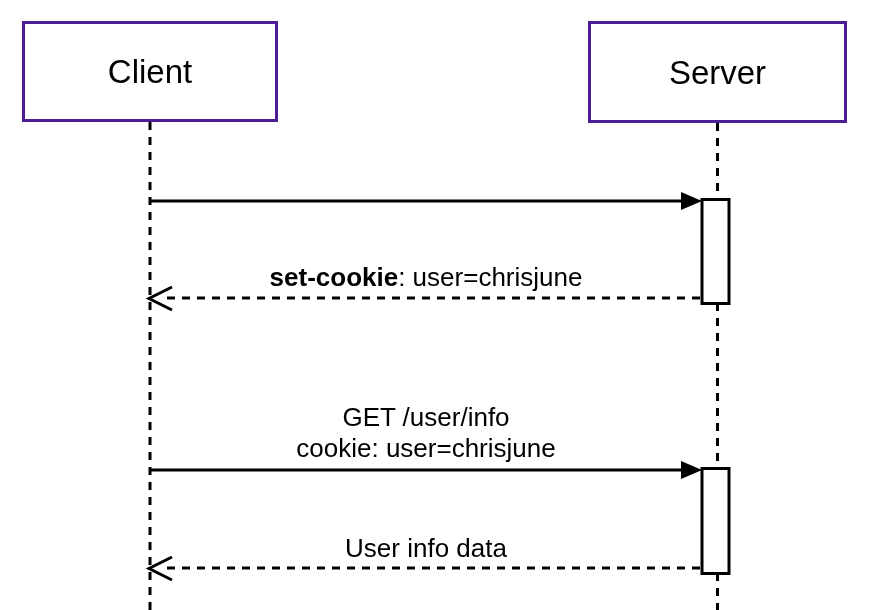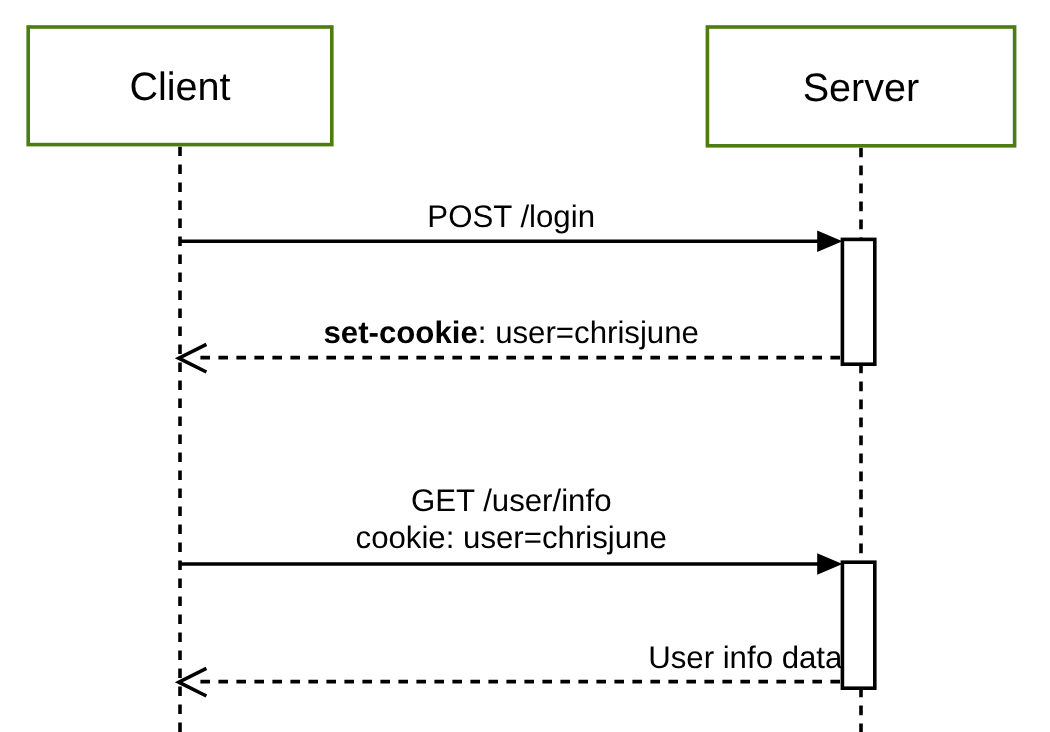--- a/index.html
+++ b/index.html
@@ -12,42 +12,42 @@
   .canvas {
     position: relative;
     width: 875px; height: 610px;
     background: #ffffff;
     overflow: hidden;
   }
   .lines-layer { position: absolute; left: 0; top: 0; }
   .actor-box {
     position: absolute;
     box-sizing: border-box;
-    border: 3px solid #4d7c0f;
+    border: 3px solid #4c1d95;
     background: #ffffff;
     display: flex; align-items: center; justify-content: center;
     font-size: 33px;
     line-height: 1;
     color: #000000;
   }
   .actor-client { left: 22px; top: 21px; width: 256px; height: 101px; }
   .actor-server { left: 588px; top: 21px; width: 259px; height: 102px; }
   .msg-label {
     position: absolute;
     left: 150px; width: 552px;
     text-align: center;
     font-size: 26px;
     line-height: 31px;
     white-space: nowrap;
     color: #000000;
   }
   .label-msg1 { top: 165px; }
   .label-msg2 { top: 262px; }
   .label-msg3 { top: 402px; }
-  .label-msg4 { top: 533px; text-align: right; }
+  .label-msg4 { top: 533px; }
   .bold { font-weight: bold; }
 </style>
 </head>
 <body>
 
 <div class="canvas">
 
   <svg class="lines-layer" width="875" height="610" viewBox="0 0 875 610">
 
     <line x1="150" y1="122" x2="150" y2="610" stroke-width="3" stroke-dasharray="8 7" stroke="#000000"></line>
@@ -70,21 +70,20 @@
     <polyline points="172,557 149,568.5 172,580" fill="none" stroke-width="3" stroke="#000000"></polyline>
   </svg>
 
   <div class="actor-box actor-client">
     <span>Client</span>
   </div>
   <div class="actor-box actor-server">
     <span>Server</span>
   </div>
 
-  <div class="msg-label label-msg1">POST /login</div>
 
   <div class="msg-label label-msg3">
     <div>GET /user/info</div>
     <div>cookie: user=chrisjune</div>
   </div>
 
   <div class="msg-label label-msg2"><span class="bold">set-cookie</span><span>: user=chrisjune</span></div>
 
   <div class="msg-label label-msg4">User info data</div>
 

